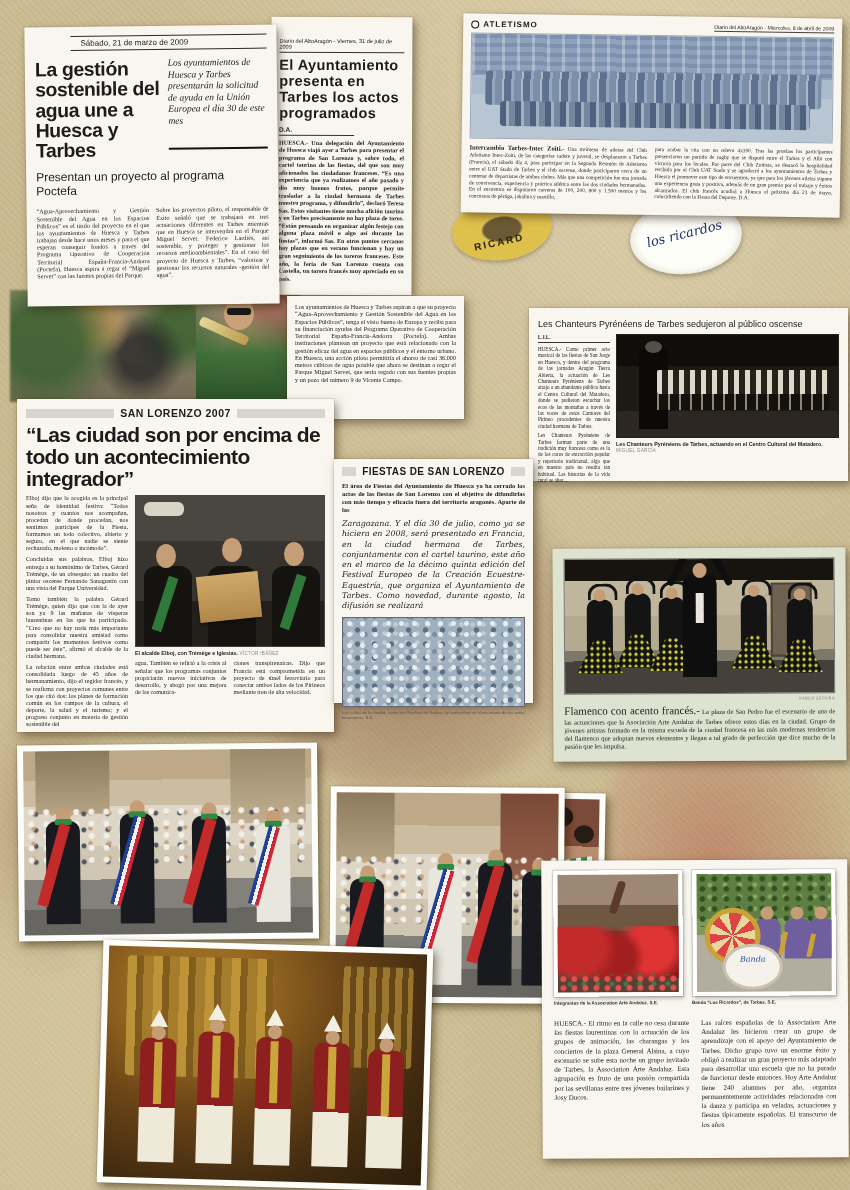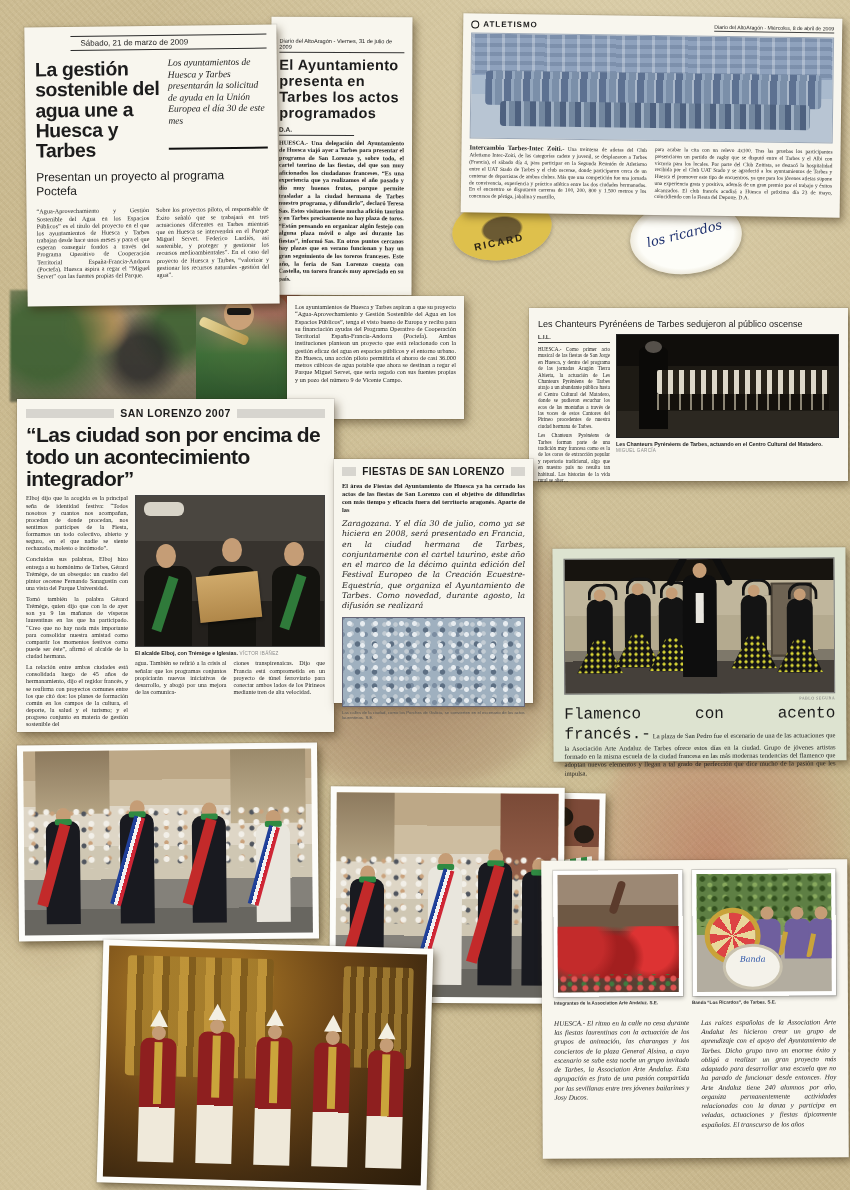--- a/index.html
+++ b/index.html
@@ -141,21 +141,21 @@
     clip-path:polygon(38% 0,62% 0,100% 100%,0 100%);}
   .dancer .arms{position:absolute;left:1px;top:-16px;width:24px;height:14px;border:3px solid #141414;border-bottom:none;border-radius:12px 12px 0 0;}
   .torero{position:absolute;left:118px;bottom:16px;width:34px;height:102px;background:#0e0e0e;border-radius:9px 9px 0 0;}
   .torero .shirt{position:absolute;left:13px;top:18px;width:8px;height:30px;background:#e9e6df;}
   .torero .thead{position:absolute;left:10px;top:-12px;width:14px;height:15px;border-radius:50%;background:#c59d76;}
   .torero .armL,.torero .armR{position:absolute;top:-22px;width:7px;height:34px;background:#0e0e0e;border-radius:3px;}
   .torero .armL{left:-9px;transform:rotate(28deg);}
   .torero .armR{right:-9px;transform:rotate(-28deg);}
   .clip-flam .credit-line{text-align:right;font-size:4.2px;color:#777;margin:2px 0 3px;letter-spacing:.4px;}
   .clip-flam .cap{font-size:6.6px;line-height:1.25;}
-  .clip-flam .cap .lead{font-size:16px;font-family:Liberation Mono, monospace;}
+  .clip-flam .cap .lead{font-size:11px;font-family:Liberation Serif, serif;}
   
   .proc1{left:18px;top:744px;width:300px;height:196px;transform:rotate(-.6deg);z-index:3;}
   .proc2{left:330px;top:787px;width:234px;height:216px;transform:rotate(.4deg);z-index:3;}
   .ph-street{background:linear-gradient(180deg,#bda887 0 16%,#cdbda0 16% 30%,#ded6c6 30% 52%,#cfc7b3 52% 70%,#84817a 70% 86%,#686660 86% 100%);}
   .ph-street .bldg{position:absolute;top:0;width:26%;height:34%;background:linear-gradient(180deg,#8d7a5e,#b4a383);}
   .ph-street .crowd{position:absolute;left:0;right:0;top:30%;height:34%;
     background-image:radial-gradient(circle,#f2efe8 2.5px,transparent 3.5px),radial-gradient(circle,#caa27c 1.8px,transparent 2.6px),radial-gradient(circle,#50555e 2px,transparent 3px);
     background-size:15px 12px,19px 15px,24px 16px;}
   .fig{position:absolute;bottom:6%;width:34px;height:52%;background:#191a20;border-radius:10px 10px 0 0;}
   .fig .fhead{position:absolute;left:10px;top:-13px;width:15px;height:16px;border-radius:50%;background:#c59d76;}
@@ -202,21 +202,21 @@
   .ph-band .sax{position:absolute;width:5px;height:24px;background:#c9a33a;border-radius:0 0 6px 2px;transform:rotate(12deg);}
   .ph-band .wheel{position:absolute;left:8px;top:34px;width:46px;height:46px;border-radius:50%;border:5px solid #c9a33a;
     background:repeating-conic-gradient(#d44 0 25deg,#e8d79a 25deg 50deg);}
   .ph-band .drum{position:absolute;left:26px;bottom:2px;width:54px;height:40px;border-radius:50%;background:#f4f2ea;border:3px solid #c9c2ae;}
   .ph-band .drum span{position:absolute;left:14px;top:8px;font-size:8px;font-style:italic;color:#2b53a8;font-family:"DejaVu Serif",serif;}
   .clip-and .capr{display:flex;gap:10px;margin-top:4px;}
   .clip-and .capr p{font-size:4.6px;font-family:"Liberation Sans",sans-serif;font-weight:bold;color:#333;}
   .clip-and .capr p:first-child{width:128px;}
   .clip-and .capr p:last-child{flex:1;}
   .clip-and .cols{display:flex;gap:12px;margin-top:14px;font-size:7px;line-height:1.32;}
-  .clip-and .cols p{flex:1;font-style:italic;}
+  .clip-and .cols p{flex:1;}
 </style>
 </head>
 <body>
 
 <div class="page">
 
   <div class="bgart mural-wall"></div>
   <div class="bgart mural-bull"></div>
   <div class="bgart mural-dancer"></div>
   <div class="bgart mural-hoof"></div>

